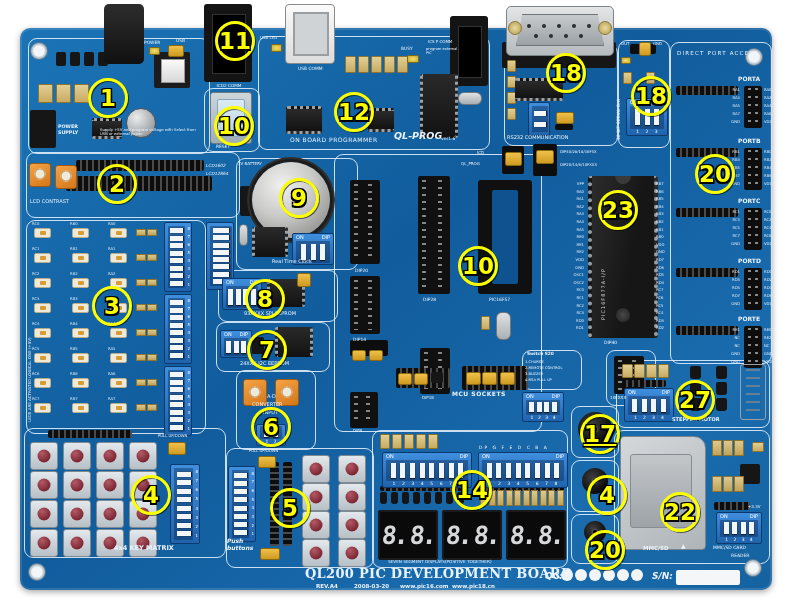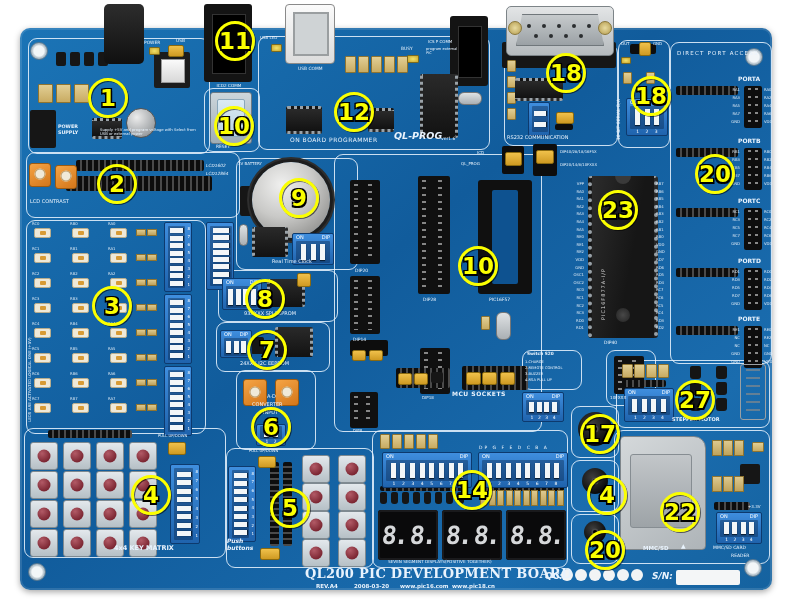--- a/index.html
+++ b/index.html
@@ -615,21 +615,21 @@
     <div class="callout" style="left: 247px; top: 330px; width: 34px; height: 34px;">7</div>
     <div class="callout" style="left: 245px; top: 279px; width: 34px; height: 34px;">8</div>
     <div class="callout" style="left: 279px; top: 178px; width: 34px; height: 34px;">9</div>
     <div class="callout" style="left: 214px; top: 106px; width: 34px; height: 34px;">10</div>
     <div class="callout" style="left: 215px; top: 21px; width: 34px; height: 34px;">11</div>
     <div class="callout" style="left: 334px; top: 92px; width: 34px; height: 34px;">12</div>
     <div class="callout" style="left: 458px; top: 246px; width: 34px; height: 34px;">10</div>
     <div class="callout" style="left: 452px; top: 470px; width: 34px; height: 34px;">14</div>
     <div class="callout" style="left: 585px; top: 530px; width: 34px; height: 34px;">20</div>
     <div class="callout" style="left: 587px; top: 475px; width: 34px; height: 34px;">4</div>
-    <div class="callout" style="left: 580px; top: 414px; width: 34px; height: 34px;">17</div>
+    <div class="callout" style="left: 580px; top: 414px; width: 34px; height: 34px; text-decoration: underline;">17</div>
     <div class="callout" style="left: 546px; top: 53px; width: 34px; height: 34px;">18</div>
     <div class="callout" style="left: 631px; top: 76px; width: 34px; height: 34px;">18</div>
     <div class="callout" style="left: 695px; top: 154px; width: 34px; height: 34px;">20</div>
     <div class="callout" style="left: 675px; top: 380px; width: 34px; height: 34px;">27</div>
     <div class="callout" style="left: 660px; top: 492px; width: 34px; height: 34px;">22</div>
     <div class="callout" style="left: 598px; top: 190px; width: 34px; height: 34px;">23</div>
     <div class="hdr pins-h" style="left: 676px; top: 86px; width: 62px; height: 9px;"></div>
     <div class="lbl b" style="left: 738px; top: 76px; width: 30px; height: 8px; font-size: 6px;">PORTA</div>
     <div class="hdr2" style="left: 744px; top: 86px; width: 18px; height: 42px;"></div>
     <div class="pinlbl" style="left: 714px; top: 88px; width: 26px; height: 5px; text-align: right;">RA1</div>

